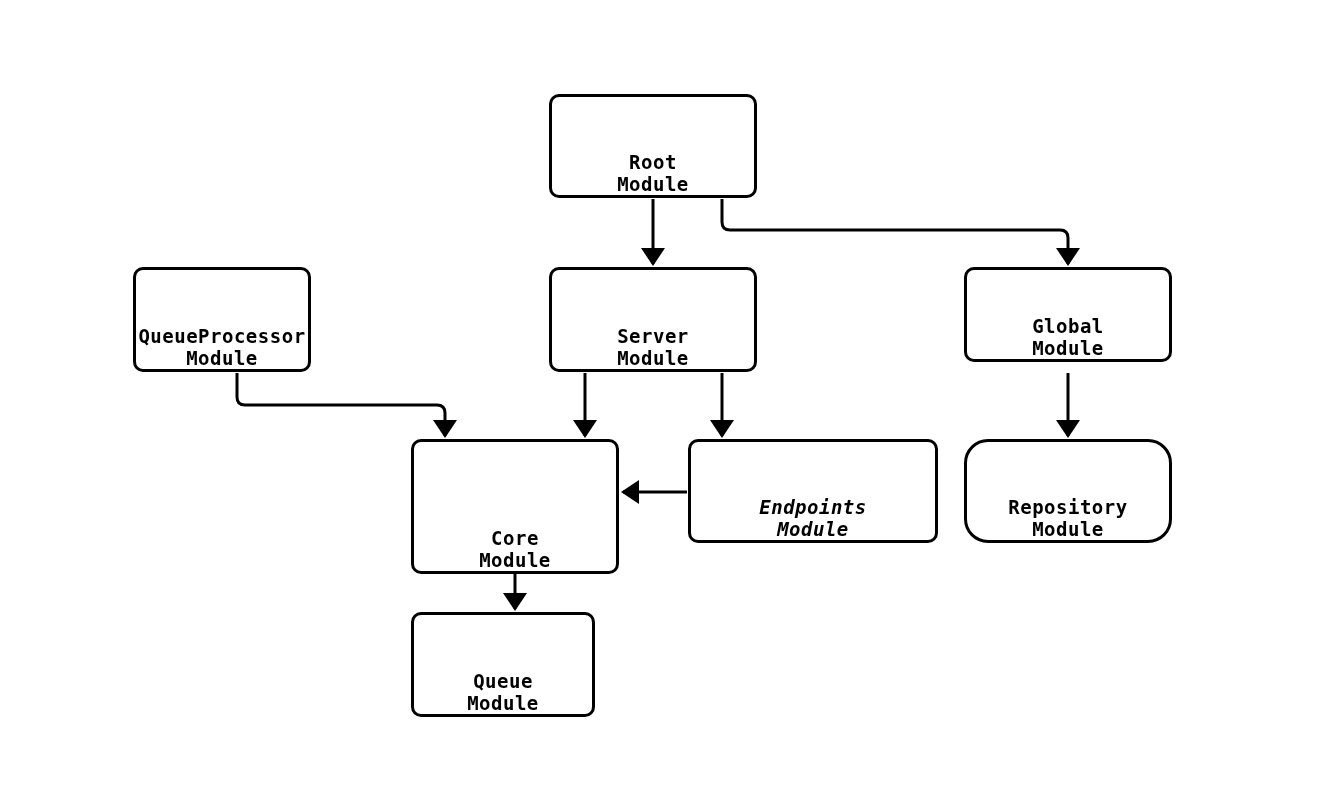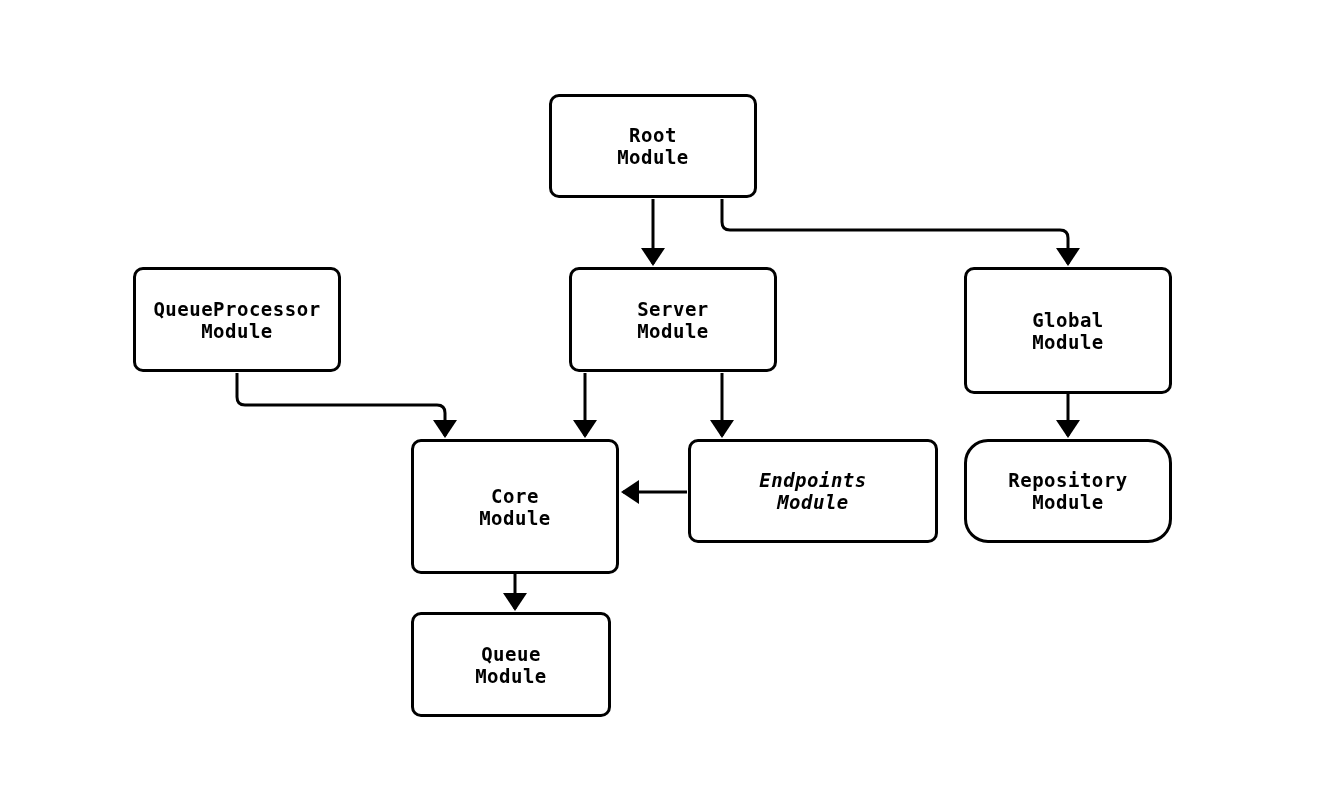--- a/index.html
+++ b/index.html
@@ -24,21 +24,21 @@
   }
   .node {
     position: absolute;
     box-sizing: border-box;
     background: #ffffff;
     border: 3px solid #000000;
     border-radius: 10px;
     display: flex;
     flex-direction: column;
     align-items: center;
-    justify-content: center;
+    justify-content: flex-end;
     font-weight: bold;
     font-size: 19px;
     line-height: 22px;
     letter-spacing: 0.5px;
     color: #000000;
     text-align: center;
   }
   .node span {
     display: block;
     white-space: nowrap;
@@ -63,42 +63,42 @@
         <path d="M687,492 L623,492" fill="none" stroke="#000000" stroke-width="3" marker-end="url(#arrowhead)"></path>
         <path d="M1068,373 L1068,436" fill="none" stroke="#000000" stroke-width="3" marker-end="url(#arrowhead)"></path>
         <path d="M515,544 L515,609" fill="none" stroke="#000000" stroke-width="3" marker-end="url(#arrowhead)"></path>
       </g>
   </svg>
   <div id="nodes-layer">
       <div class="node" style="left: 549px; top: 94px; width: 208px; height: 104px;">
         <span>Root</span>
         <span>Module</span>
       </div>
-      <div class="node" style="left: 133px; top: 267px; width: 208px; height: 105px;">
+      <div class="node" style="left: 133px; top: 267px; width: 178px; height: 105px;">
         <span>QueueProcessor</span>
         <span>Module</span>
       </div>
-      <div class="node" style="left: 549px; top: 267px; width: 208px; height: 105px; margin-left: 20px;">
+      <div class="node" style="left: 549px; top: 267px; width: 208px; height: 105px;">
         <span>Server</span>
         <span>Module</span>
       </div>
-      <div class="node" style="left: 964px; top: 267px; width: 208px; height: 127px;">
+      <div class="node" style="left: 964px; top: 267px; width: 208px; height: 95px;">
         <span>Global</span>
         <span>Module</span>
       </div>
       <div class="node" style="left: 411px; top: 439px; width: 208px; height: 135px;">
         <span>Core</span>
         <span>Module</span>
       </div>
       <div class="node" style="left: 688px; top: 439px; width: 250px; height: 104px; font-style: italic;">
         <span>Endpoints</span>
         <span>Module</span>
       </div>
       <div class="node" style="left: 964px; top: 439px; width: 208px; height: 104px; border-radius: 24px;">
         <span>Repository</span>
         <span>Module</span>
       </div>
-      <div class="node" style="left: 411px; top: 612px; width: 200px; height: 105px;">
+      <div class="node" style="left: 411px; top: 612px; width: 184px; height: 105px;">
         <span>Queue</span>
         <span>Module</span>
       </div>
     </div>
 </div>
 
 </body></html>

